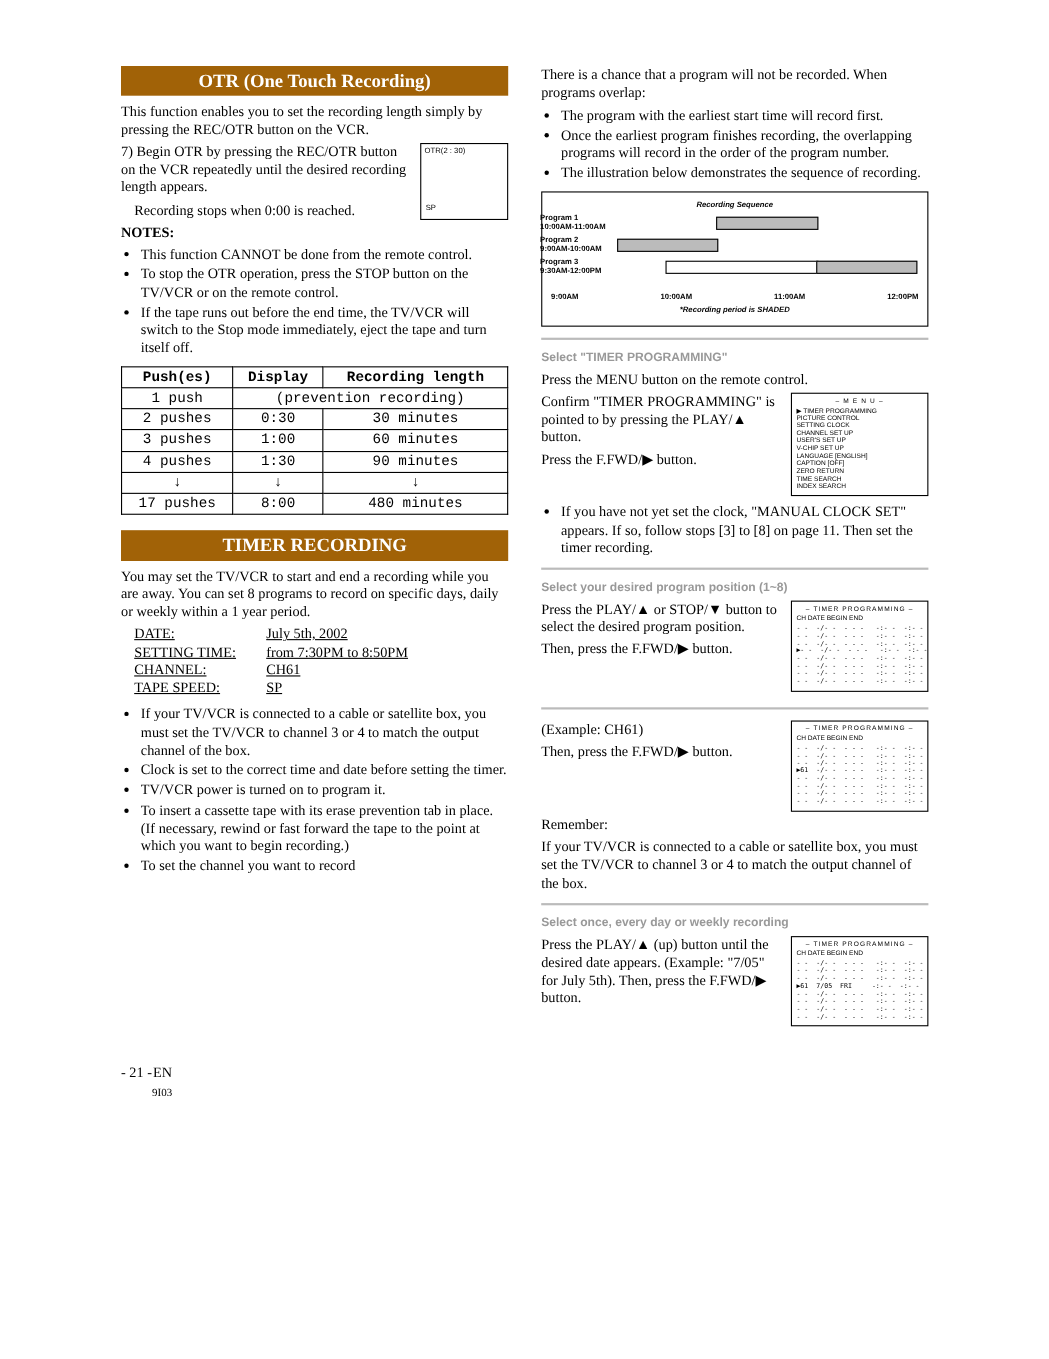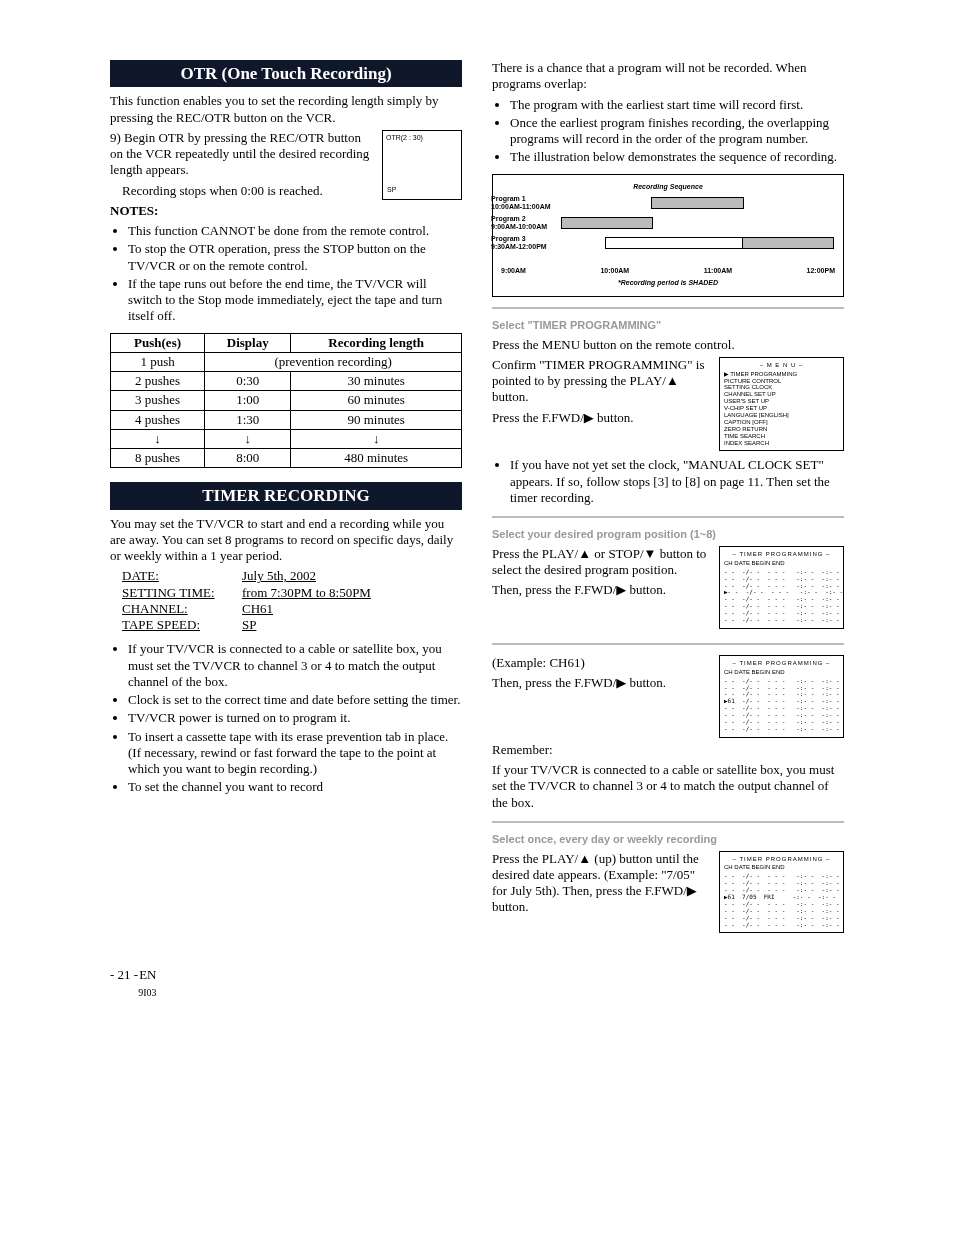--- a/index.html
+++ b/index.html
@@ -15,21 +15,21 @@
   }
   .page {
     display: flex;
     gap: 30px;
   }
   .col {
     flex: 1;
     min-width: 0;
   }
   .section-header {
-    background: #0f172a;
+    background: #a16207;
     color: #fff;
     font-weight: bold;
     font-size: 17px;
     text-align: center;
     padding: 3px 0;
     margin-bottom: 6px;
     font-family: "Times New Roman", serif;
   }
   p { margin: 0 0 4px 0; }
   .notes-label { font-weight: bold; }
@@ -51,20 +51,21 @@
   table.pushes {
     border-collapse: collapse;
     width: 100%;
     margin: 6px 0 14px 0;
     font-size: 13px;
   }
   table.pushes th, table.pushes td {
     border: 1px solid #000;
     padding: 1px 6px;
     text-align: center;
+    font-family: Liberation Mono, monospace;
   }
   table.pushes th { font-weight: bold; }
   .kv-block { margin: 3px 0 8px 12px; text-decoration: underline; }
   .kv-row { display: flex; }
   .kv-row .k { width: 120px; }
   .sub-heading {
     color: #999;
     font-weight: bold;
     font-family: Arial, sans-serif;
     font-size: 11px;
@@ -122,21 +123,21 @@
 
     <div class="section-header">OTR (One Touch Recording)</div>
 
     <p>This function enables you to set the recording length simply by pressing the REC/OTR button on the VCR.</p>
 
     <div class="clearfix">
       <div class="otr-box">
         <span>OTR(2 : 30)</span>
         <span class="sp">SP</span>
       </div>
-      <p>9) Begin OTR by pressing the REC/OTR button on the VCR repeatedly until the desired recording length appears.</p>
+      <p>7) Begin OTR by pressing the REC/OTR button on the VCR repeatedly until the desired recording length appears.</p>
       <p style="margin-left:12px">Recording stops when 0:00 is reached.</p>
     </div>
 
     <p class="notes-label">NOTES:</p>
     <ul>
       <li>This function CANNOT be done from the remote control.</li>
       <li>To stop the OTR operation, press the STOP button on the TV/VCR or on the remote control.</li>
       <li>If the tape runs out before the end time, the TV/VCR will switch to the Stop mode immediately, eject the tape and turn itself off.</li>
     </ul>
 
@@ -165,21 +166,21 @@
         <td>4 pushes</td>
         <td>1:30</td>
         <td>90 minutes</td>
       </tr>
       <tr>
         <td>↓</td>
         <td>↓</td>
         <td>↓</td>
       </tr>
       <tr>
-        <td>8 pushes</td>
+        <td>17 pushes</td>
         <td>8:00</td>
         <td>480 minutes</td>
       </tr>
     </tbody>
       </table>
 
     <div class="section-header">TIMER RECORDING</div>
     <p>You may set the TV/VCR to start and end a recording while you are away. You can set 8 programs to record on specific days, daily or weekly within a 1 year period.</p>
 
     <div class="kv-block">

